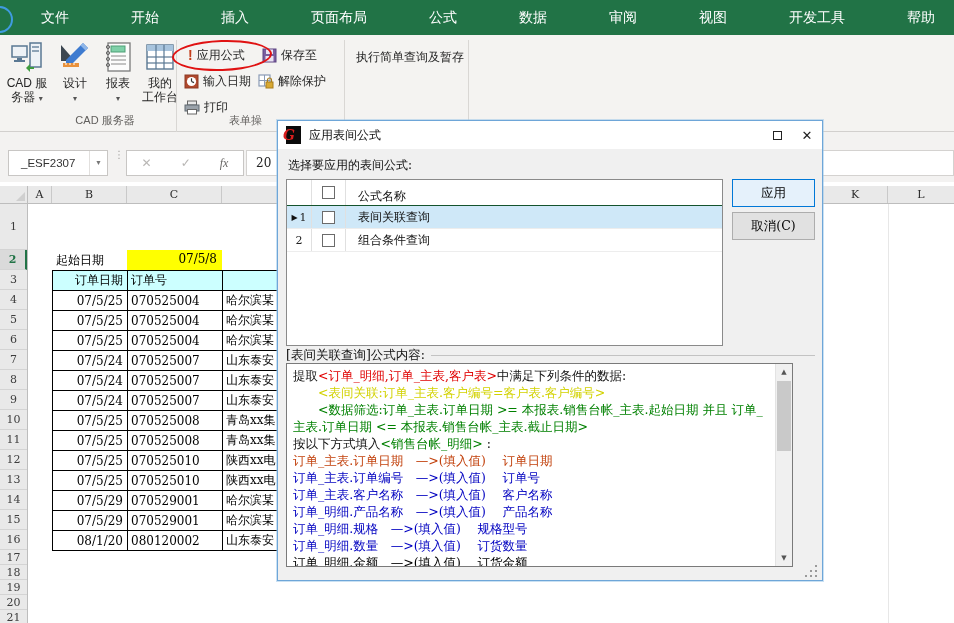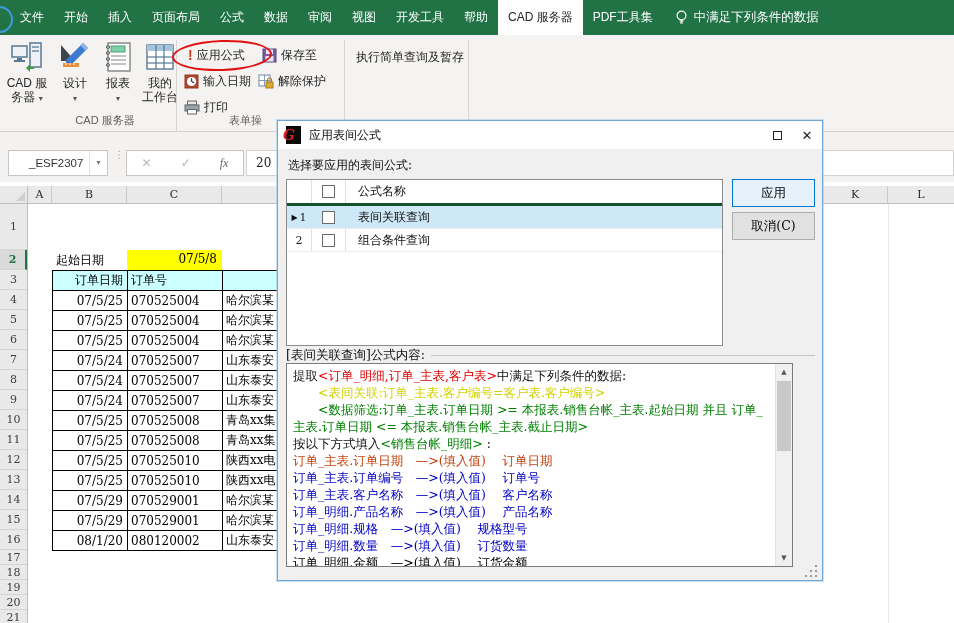--- a/index.html
+++ b/index.html
@@ -3,37 +3,37 @@
 <meta charset="utf-8">
 <style>
   * { margin:0; padding:0; box-sizing:border-box; }
   html,body { background:#fff; }
   #app {
     position:relative; width:954px; height:623px; overflow:hidden;
     font-family:"Liberation Sans", sans-serif; background:#fff;
   }
   
   #tabbar { position:absolute; left:0; top:0; width:954px; height:35px; background:#217346; display:flex; align-items:stretch; padding-left:10px; }
-  .rtab { display:inline-flex; align-items:center; padding:0 10px; font-size:12px; color:#fff; cursor:default; white-space:nowrap; }
+  .rtab { display:inline-flex; align-items:center; padding:0 31px; font-size:14px; color:#fff; cursor:default; white-space:nowrap;font-family:Liberation Serif, serif; }
   .rtab.active { background:#fff; color:#262626; }
   .telltab { display:inline-flex; align-items:center; gap:6px; padding:0 12px; color:#fff; font-size:12.5px; }
   .blue-arc { position:absolute; left:-14px; top:6px; width:27px; height:27px; border:2px solid #3f9be0; border-radius:50%; z-index:6; }
   
   #ribbon { position:absolute; left:0; top:35px; width:954px; height:97px; background:#f4f3f1; border-bottom:1px solid #d2d0ce; }
   .vsep { position:absolute; top:5px; height:115px; width:1px; background:#d9d7d4; }
   .bigbtn { position:absolute; top:4px; width:46px; text-align:center; font-size:12px; color:#262626; line-height:14px; cursor:default; }
   .bigbtn .bicon { display:block; margin:2px auto 3px auto; width:32px; height:32px; }
   .dd { font-size:8px; color:#555; }
   .smallbtn { position:absolute; display:flex; align-items:center; gap:4px; font-size:12px; color:#262626; height:20px; cursor:default; }
   .grouplabel { position:absolute; top:78px; font-size:11px; color:#605e5c; white-space:nowrap; }
   .red-ellipse { position:absolute; left:172px; top:40px; width:100px; height:31px; border:2.5px solid #e01212; border-radius:50%; transform:rotate(-2deg); z-index:5; }
   
   #fxrow { position:absolute; left:0; top:132px; width:954px; height:50px; background:#f3f2f1; }
   #namebox { position:absolute; left:8px; top:18px; width:100px; height:26px; background:#fff; border:1px solid #c8c6c4; display:flex; align-items:center; font-size:11.5px; color:#333; }
-  #namebox .nbtext { flex:1; padding-left:20px; }
+  #namebox .nbtext { flex:1; padding-left:12px; }
   #namebox .nbarrow { width:18px; text-align:center; font-size:7px; color:#777; border-left:1px solid #e2e0de; line-height:24px; }
   .dots3 { position:absolute; left:114px; top:20px; color:#a6a4a2; font-size:10px; letter-spacing:0; line-height:5px; }
   #fxbox { position:absolute; left:126px; top:18px; width:118px; height:26px; background:#fff; border:1px solid #c8c6c4; display:flex; align-items:center; justify-content:space-around; }
   #fxbox .gx { color:#b8b6b4; font-size:12px; }
   #fxbox .fx { color:#6a6866; font-style:italic; font-size:12px; font-family:"Liberation Serif", serif; }
   #finput { position:absolute; left:246px; top:18px; width:708px; height:26px; background:#fff; border:1px solid #d4d2d0; font-family:"DejaVu Serif", serif; font-size:12px; color:#222; padding:5px 0 0 9px; }
   
   #sheet { position:absolute; left:0; top:182px; width:954px; height:441px; background:#fff; overflow:hidden; font-family:"DejaVu Serif", serif; }
   #colheads { position:absolute; left:0; top:4px; width:954px; height:18px; background:#e9e9e9; border-bottom:1px solid #bdbdbd; }
   .chead { position:absolute; top:0; height:17px; border-right:1px solid #c9c9c9; font-size:11px; color:#2b2b2b; text-align:center; line-height:17px; cursor:default; }
@@ -56,21 +56,21 @@
   #dtitle { position:absolute; left:0; top:0; right:0; height:28px; background:#fff; display:flex; align-items:center; }
   #dlogo { width:15px; height:18px; background:#0a0a0a; margin-left:8px; position:relative; }
   #dlogo span { position:absolute; left:-3px; top:1px; color:#d81e1e; font-family:"DejaVu Serif", serif; font-weight:bold; font-style:italic; font-size:14px; }
   #dtitletext { margin-left:8px; font-size:12px; color:#111; }
   .titlebtn { width:30px; height:28px; display:flex; align-items:center; justify-content:center; color:#222; cursor:default; }
   #maxbox { width:9px; height:9px; border:1px solid #222; }
   #closex { font-size:13px; }
   #dtspacer { flex:1; }
   #selectlabel { position:absolute; left:10px; top:36px; font-size:12px; color:#111; }
   #flist { position:absolute; left:8px; top:58px; width:437px; height:167px; background:#fff; border:1px solid #8a8a8a; }
-  .lhead { display:flex; height:26px; border-bottom:3px solid #14532d; align-items:center; }
+  .lhead { display:flex; height:26px; border-bottom:1px solid #14532d; align-items:flex-end; }
   .lrow { display:flex; height:23px; align-items:center; border-bottom:1px solid #ededed; }
   .lrow.sel { background:#cfe8f8; }
   .lc1 { width:25px; text-align:center; font-size:11px; color:#222; border-right:1px solid #e0e0e0; align-self:stretch; display:flex; align-items:center; justify-content:center; }
   .lc2 { width:34px; display:flex; align-items:center; justify-content:center; border-right:1px solid #e0e0e0; align-self:stretch; }
   .lc3 { flex:1; padding-left:12px; font-size:12px; color:#111; }
   .cb { width:13px; height:13px; background:#fff; border:1px solid #6b6b6b; display:inline-block; }
   .ptr { font-size:8px; margin-right:2px; color:#111; }
   .dlgbtn { position:absolute; left:454px; width:83px; height:28px; font-size:12.5px; color:#000; display:flex; align-items:center; justify-content:center; cursor:default; }
   #applybtn { top:58px; background:#e5f1fb; border:1px solid #0078d7; }
   #cancelbtn { top:91px; background:#e1e1e1; border:1px solid #adadad; }

